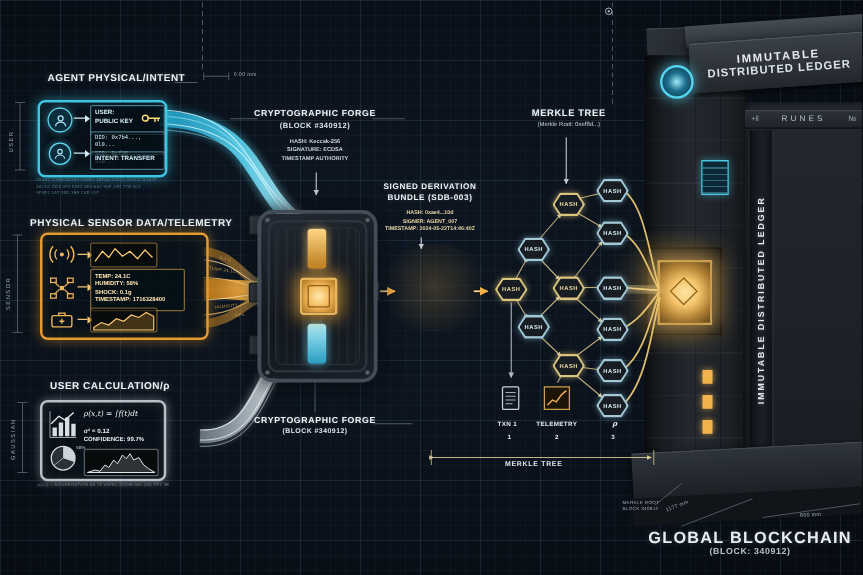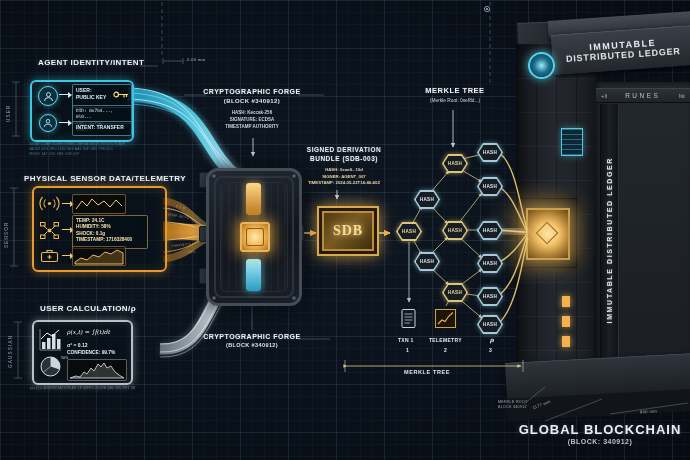--- a/index.html
+++ b/index.html
@@ -356,21 +356,21 @@
     </g>
     <circle cx="487" cy="9" r="2.6" stroke="#cfe0ea" stroke-width=".8" fill="none" opacity=".8"></circle>
     <circle cx="487" cy="9" r=".9" fill="#cfe0ea" opacity=".9"></circle>
     <path d="M347,366 H521" stroke="#d8c98a" stroke-width=".9" marker-start="url(#mA)" marker-end="url(#mA)" opacity=".9"></path>
     <path d="M345,360 V372 M523,360 V372" stroke="#d8c98a" stroke-width=".8" opacity=".8"></path>
     <path d="M253,138 V156" stroke="#dfe6ec" stroke-width=".9" marker-end="url(#mW)" opacity=".85"></path>
     <path d="M337,190 V199" stroke="#dfe6ec" stroke-width=".9" marker-end="url(#mW)" opacity=".85"></path>
     <path d="M453,110 V147" stroke="#dfe6ec" stroke-width=".9" marker-end="url(#mW)" opacity=".85"></path>
   </svg>
 
-  <div class="ptitle" style="left:38px;top:58px">AGENT IDENTITY/INTENT</div>
+  <div class="ptitle" style="left:38px;top:58px">AGENT PHYSICAL/INTENT</div>
   <div class="panel p-cyan" style="left:30px;top:80px;width:100px;height:58px">
     <div class="avatar" style="left:6px;top:4px;width:18px;height:18px">
       <svg width="11" height="11" viewBox="0 0 11 11">
           <circle cx="5.5" cy="3.6" r="2" fill="none" stroke="#aee8f8" stroke-width="1"></circle>
           <path d="M1.5,10 a4,3.4 0 0 1 8,0" fill="none" stroke="#aee8f8" stroke-width="1"></path>
         </svg>
     </div>
     <div class="avatar" style="left:7px;top:32px;width:16px;height:16px">
       <svg width="10" height="10" viewBox="0 0 11 11">
           <circle cx="5.5" cy="3.6" r="2" fill="none" stroke="#aee8f8" stroke-width="1"></circle>
@@ -512,23 +512,20 @@
   <div class="h7" style="left:196px;top:333px;width:112px">CRYPTOGRAPHIC FORGE</div>
   <div class="h6" style="left:196px;top:342px;width:112px;font-size:5.5px">(BLOCK #340912)</div>
 
   <div class="h7 goldlabel" style="left:294px;top:146px;width:100px;font-size:6.5px">SIGNED DERIVATION</div>
   <div class="h7 goldlabel" style="left:294px;top:155px;width:100px;font-size:6.5px">BUNDLE (SDB-003)</div>
   <div class="d45" style="left:294px;top:167px;width:100px;font-size:4.3px;color:#e6d3a4">
     <div>HASH: 0xae4...10d</div>
     <div>SIGNER: AGENT_007</div>
     <div>TIMESTAMP: 2024-05-22T14:46:40Z</div>
   </div>
-  <div class="sdbseal">
-    <span class="sdbtext">SDB</span>
-  </div>
 
   <div class="h7" style="left:405px;top:86px;width:100px;font-size:7.5px">MERKLE TREE</div>
   <div class="d45" style="left:405px;top:97px;width:100px;font-weight:normal;font-size:4.8px">(Merkle Root: 0xef8d...)</div>
 
   <div class="hex" style="left:396px;top:222px">
       <div class="hs"></div>
       <div class="hi">HASH</div>
     </div>
   <div class="hex cy" style="left:414px;top:190px">
       <div class="hs"></div>

